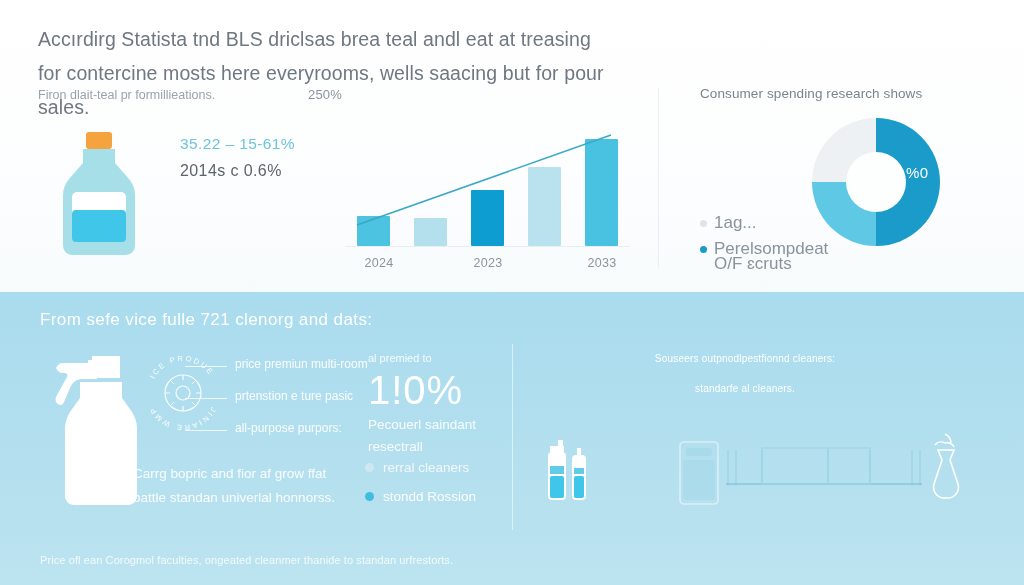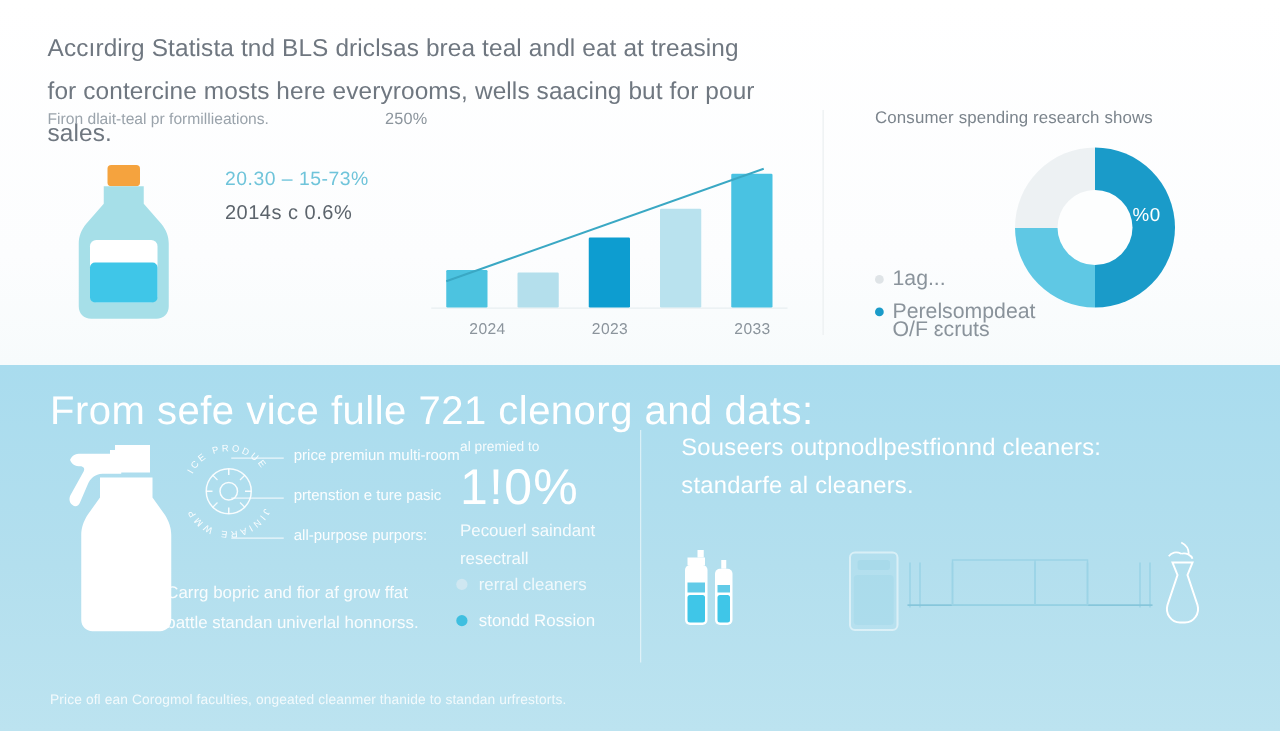--- a/index.html
+++ b/index.html
@@ -80,21 +80,21 @@
   .lg-dot{width:7px;height:7px;border-radius:50%;margin-top:5px;margin-right:7px;flex:0 0 auto;}
   .lg-txt{font-size:17px;line-height:15px;color:#8a939b;}
 
   
   .bottom-panel{
     position:absolute;left:0;top:292px;width:1024px;height:293px;
     background:linear-gradient(#a9dcee 0%, #b3dfee 55%, #bce3f0 100%);
   }
   .bp-title{
     position:absolute;left:40px;top:18px;
-    font-size:32px;color:#ffffff;letter-spacing:.4px;
+    font-size:17px;color:#ffffff;letter-spacing:.4px;
   }
   .spray-wrap{position:absolute;left:36px;top:56px;width:180px;height:180px;}
   .badge{position:absolute;left:140px;top:58px;width:86px;height:86px;}
 
   .leader-list{position:absolute;left:185px;top:62px;width:180px;}
   .leader-row{position:relative;height:32px;}
   .leader-line{
     position:absolute;left:0;top:12px;width:42px;height:1px;background:rgba(255,255,255,.75);
   }
   .leader-txt{
@@ -116,21 +116,21 @@
   .lgb-dot{width:9px;height:9px;border-radius:50%;margin-right:9px;flex:0 0 auto;}
   .lgb-txt{font-size:13.5px;color:#ffffff;opacity:.95;}
 
   .vdiv-bot{
     position:absolute;left:512px;top:52px;width:1px;height:186px;
     background:rgba(255,255,255,.55);
   }
 
   .right-copy{
     position:absolute;left:545px;top:52px;width:400px;
-    font-size:19px;line-height:30px;color:#ffffff;letter-spacing:.2px;
+    font-size:10px;line-height:30px;color:#ffffff;letter-spacing:.2px;text-align:center;
   }
   .right-icons{position:absolute;left:540px;top:140px;width:470px;height:110px;}
 
   .footer{
     position:absolute;left:40px;top:262px;width:700px;
     font-size:11px;color:#ffffff;opacity:.82;letter-spacing:.1px;
   }
 </style>
 </head>
 <body>
@@ -149,37 +149,37 @@
 
     <div class="bottle-wrap">
       <svg width="122" height="132" viewBox="0 0 122 132">
         <rect x="50" y="4" width="26" height="17" rx="3" fill="#f5a33e"></rect>
         <path d="M47 21h32v14l14 16c4 5 6 10 6 16v50c0 6-4 10-10 10H37c-6 0-10-4-10-10V67c0-6 2-11 6-16l14-16z" fill="#a6dfe8"></path>
         <rect x="36" y="64" width="54" height="50" rx="5" fill="#ffffff"></rect>
         <rect x="36" y="82" width="54" height="32" rx="4" fill="#3fc6e8"></rect>
       </svg>
     </div>
 
-    <div class="stat-teal">20.30 – 15-73%</div>
+    <div class="stat-teal">35.22 – 15-61%</div>
     <div class="stat-dark">2014s c 0.6%</div>
 
     <div class="barchart">
       <div class="axis-line"></div>
       <div class="bars">
           <div class="bar" style="left: 12px; width: 33px; height: 30px; background: rgb(76, 195, 224);"></div>
           <div class="bar" style="left: 69px; width: 33px; height: 28px; background: rgb(180, 223, 236);"></div>
           <div class="bar" style="left: 126px; width: 33px; height: 56px; background: rgb(13, 157, 208);"></div>
           <div class="bar" style="left: 183px; width: 33px; height: 79px; background: rgb(185, 226, 238);"></div>
           <div class="bar" style="left: 240px; width: 33px; height: 107px; background: rgb(73, 194, 226);"></div>
         </div>
       <svg class="trend" viewBox="0 0 285 160" preserveAspectRatio="none">
         <line x1="12" y1="113" x2="266" y2="23" stroke="#3aa8c4" stroke-width="1.6"></line>
       </svg>
       <div class="xticks">
-          <div class="xtick" style="left: 45px;">2024</div>
+          <div class="xtick" style="left: 34px;">2024</div>
           <div class="xtick" style="left: 143px;">2023</div>
           <div class="xtick" style="left: 257px;">2033</div>
         </div>
     </div>
 
     <div class="vdiv-top"></div>
     <div class="donut-title">Consumer spending research shows</div>
     <div class="donut" style="background: conic-gradient(rgb(26, 155, 201) 0deg, rgb(26, 155, 201) 180deg, rgb(95, 200, 228) 180deg, rgb(95, 200, 228) 270deg, rgb(237, 241, 243) 270deg, rgb(237, 241, 243) 360deg);"></div>
     <div class="donut-hole"></div>
     <div class="donut-pct">%0</div>

